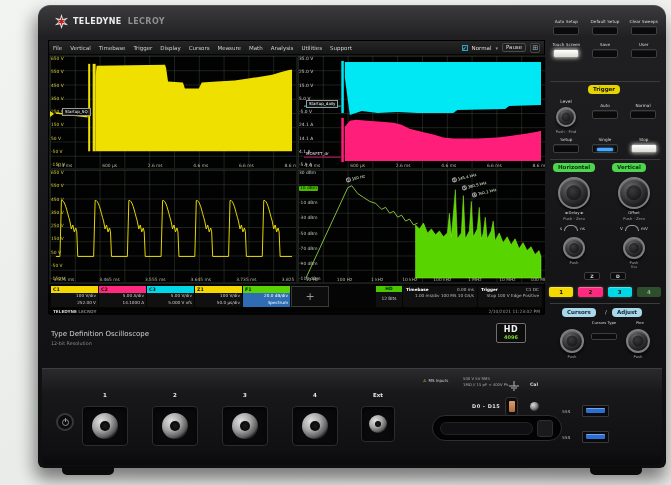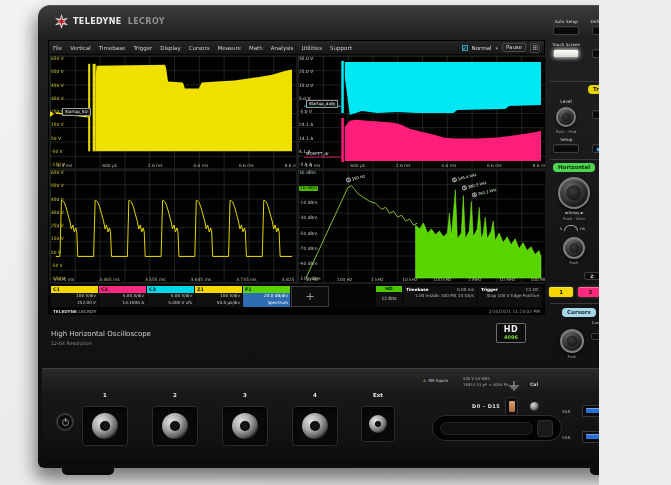--- a/index.html
+++ b/index.html
@@ -1,17 +1,17 @@
 <!DOCTYPE html>
 <html><head>
 <meta charset="utf-8">
 <style>
   html,body{margin:0;padding:0;background:#eceeec;}
   *{box-sizing:border-box;font-family:"DejaVu Sans",sans-serif;}
-  .stage{position:relative;width:599px;height:485px;background:linear-gradient(160deg,#f2f4f2,#e6e8e6);overflow:hidden;}
+  .stage{position:relative;width:671px;height:485px;background:linear-gradient(160deg,#f2f4f2,#e6e8e6);overflow:hidden;}
 
   
   .scope{position:absolute;left:38px;top:5px;width:628px;height:463px;border-radius:12px 12px 6px 6px;
     background:linear-gradient(#3c3c3e,#202022 7%,#151517 55%,#0e0e10);
     box-shadow:0 12px 16px rgba(0,0,0,.38),-8px 6px 16px rgba(0,0,0,.18),inset 0 1px 0 rgba(255,255,255,.12);}
   .foot{position:absolute;bottom:-7px;width:52px;height:9px;background:#0b0b0c;border-radius:0 0 5px 5px;}
 
   
   .logo{position:absolute;left:16px;top:9px;display:flex;align-items:center;gap:4px;}
   .logo-star{width:15px;height:15px;}
@@ -364,21 +364,21 @@
 
       <div class="screen-footer">
         <div class="foot-logo">
           <span style="color:#cfcfcf;">TELEDYNE</span>
           <span>LECROY</span>
         </div>
         <div class="timestamp">2/10/2021 11:23:02 PM</div>
       </div>
     </div>
 
-    <div class="bezel-title">High Horizontal Oscilloscope</div>
+    <div class="bezel-title">Type Definition Oscilloscope</div>
     <div class="bezel-sub">12-bit Resolution</div>
     <div class="hd-badge">
       <div class="hd">HD</div>
       <div class="sub">4096</div>
     </div>
 
     <div class="panel">
       <div class="pbtn-grid" id="panel-top">
           <div class="pcell">
             <div class="plbl">Auto Setup</div>

